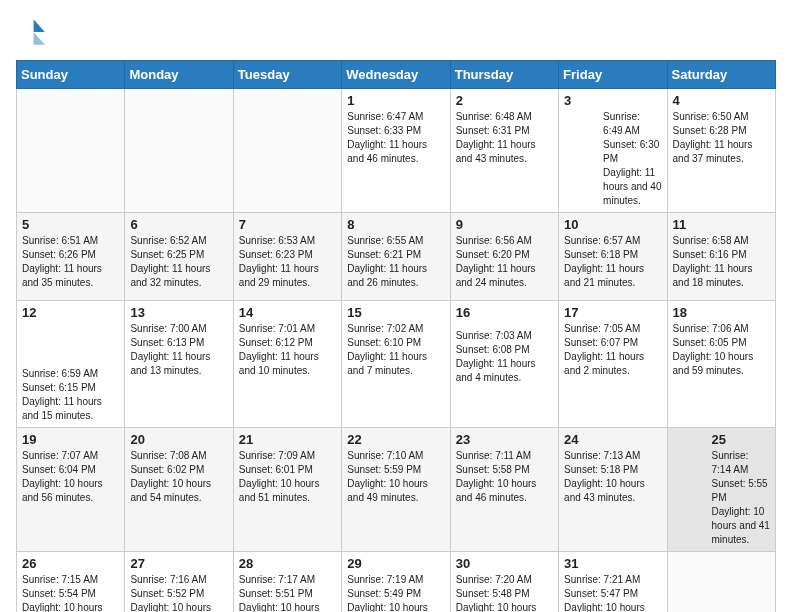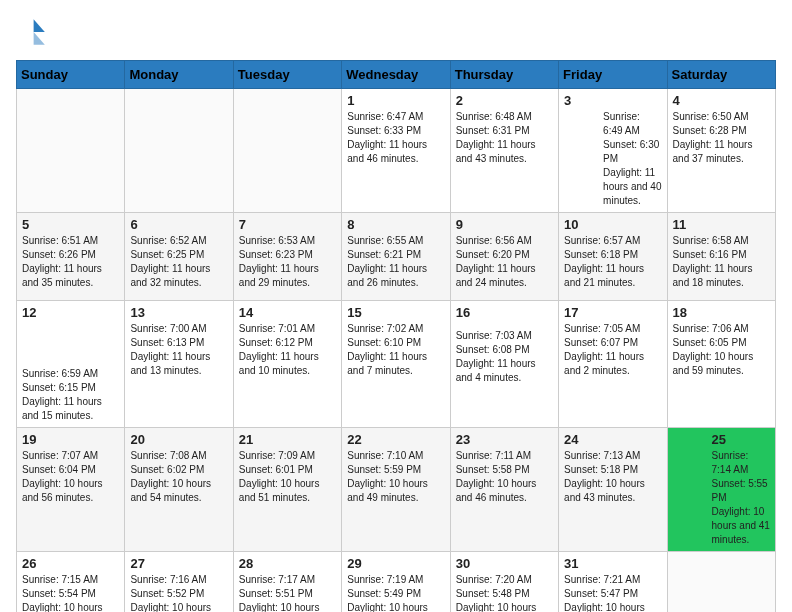--- a/index.html
+++ b/index.html
@@ -37,21 +37,21 @@
       font-size: 14px;
       color: #333;
     }
     .calendar {
       width: 100%;
       border-collapse: collapse;
       border: 1px solid #ccc;
     }
     .calendar th {
       background: #2b7cbf;
-      color: #000000;
+      color: #ffffff;
       font-size: 13px;
       font-weight: bold;
       padding: 6px 4px;
       text-align: left;
       border: 1px solid #2468a0;
     }
     .calendar td {
       width: 108px;
       vertical-align: top;
       padding: 4px 5px;
@@ -260,21 +260,21 @@
           <div class="day-info" style="white-space: pre-line;">Sunrise: 7:11 AM
 Sunset: 5:58 PM
 Daylight: 10 hours and 46 minutes.</div>
         </td>
         <td style="background: rgb(245, 245, 245);">
           <span class="day-num">24</span>
           <div class="day-info" style="white-space: pre-line;">Sunrise: 7:13 AM
 Sunset: 5:18 PM
 Daylight: 10 hours and 43 minutes.</div>
         </td>
-        <td style="background: #22c55e; padding-left: 44px;">
+        <td style="background: #e5e5e5; padding-left: 44px;">
           <span class="day-num">25</span>
           <div class="day-info" style="white-space: pre-line;">Sunrise: 7:14 AM
 Sunset: 5:55 PM
 Daylight: 10 hours and 41 minutes.</div>
         </td>
       </tr>
       <tr>
         <td>
           <span class="day-num">26</span>
           <div class="day-info" style="white-space: pre-line;">Sunrise: 7:15 AM

